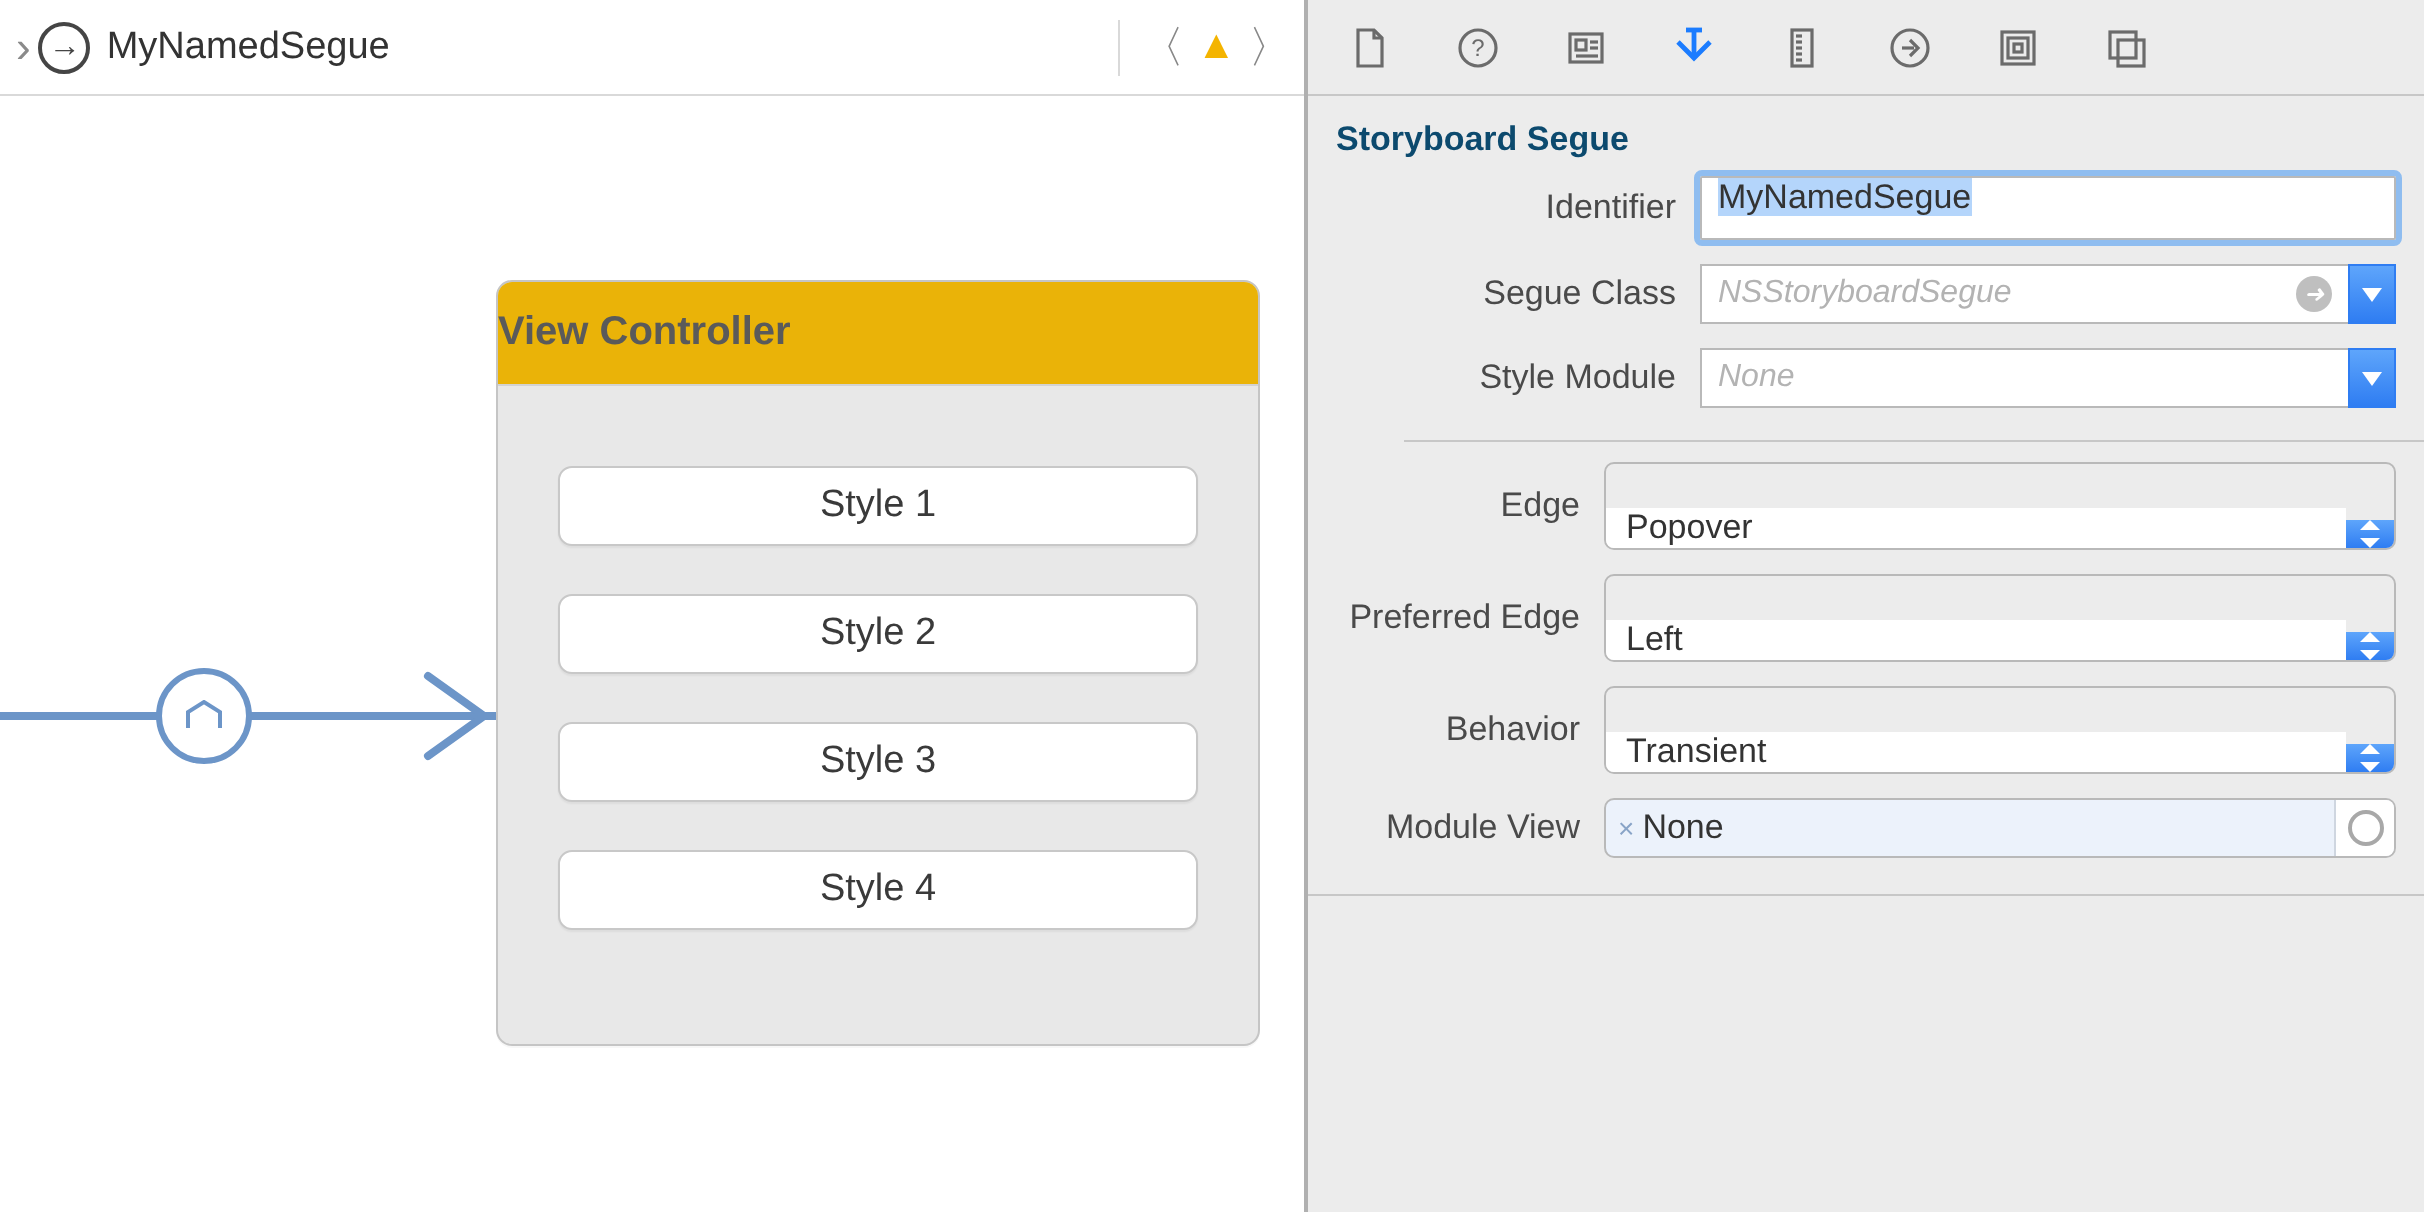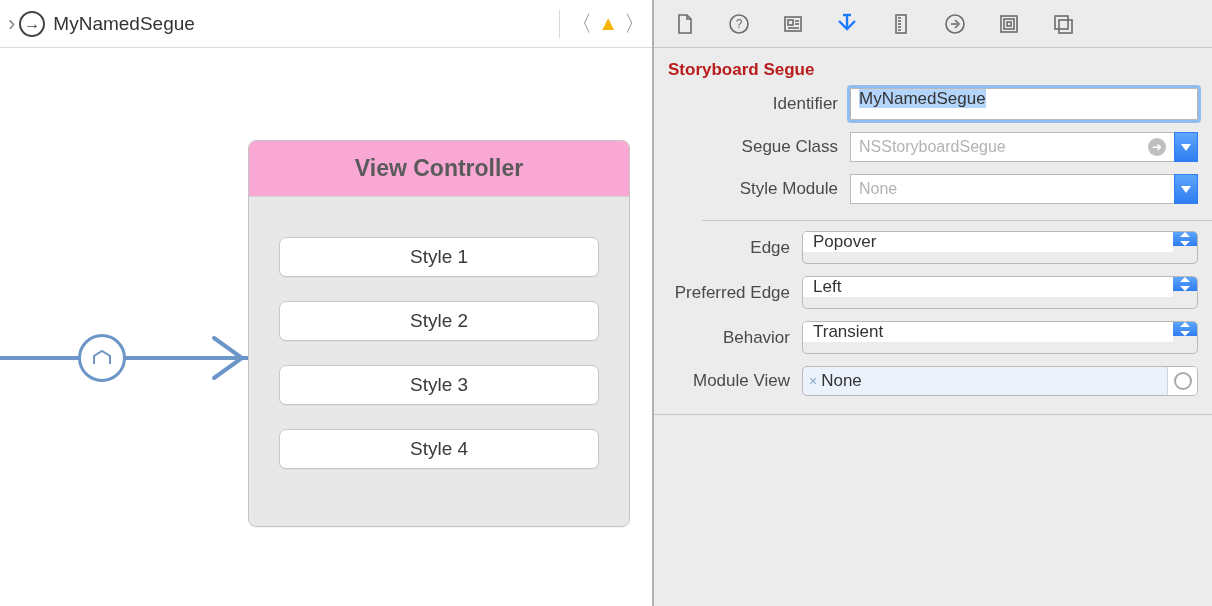--- a/index.html
+++ b/index.html
@@ -96,23 +96,22 @@
     position: absolute;
     left: 248px; top: 92px;
     width: 382px;
     border: 1px solid #c5c5c5;
     border-radius: 8px;
     overflow: hidden;
     background: #e8e8e8;
     box-shadow: 0 1px 0 rgba(0,0,0,0.03);
   }
   .vc-title {
-    background: #f9a8d4;
-    text-align: center;
-    font-size: 23px;
+    background: #eab308;
+    font-size: 20px;
     font-weight: 600;
     color: #5a5a5a;
     padding: 14px 0;
     border-bottom: 1px solid #d2d2d2;
   }
   .vc-body {
     padding: 40px 30px 57px 30px;
     display: flex;
     flex-direction: column;
     gap: 24px;
@@ -149,21 +148,21 @@
   .insp-tab {
     width: 26px; height: 26px;
     display: flex; align-items: center; justify-content: center;
     color: #6b6b6b;
   }
   .insp-tab.active { color: #1b7cff; }
   .insp-tab svg { width: 22px; height: 22px; }
   .insp-heading {
     font-weight: 600;
     font-size: 17px;
-    color: #b91c1c;
+    color: #0c4a6e;
     padding: 12px 14px 8px 14px;
   }
   .insp-form {
     padding: 0 14px 10px 10px;
     border-bottom: 1px solid #c7c7c7;
     margin-left: 48px;
   }
   .insp-form2 {
     padding: 10px 14px 18px 10px;
     border-bottom: 1px solid #c7c7c7;
@@ -196,20 +195,21 @@
     outline-offset: 0;
   }
   .text-input.sel span {
     background: #b4d5fb;
   }
   .combobox {
     width: 100%;
     height: 30px;
     display: flex;
     align-items: stretch;
+    font-style: italic;
   }
   .combobox .cb-text {
     flex: 1;
     background: #fff;
     border: 1px solid #b9b9b9;
     border-right: none;
     padding: 0 8px;
     display: flex; align-items: center;
     font-size: 16px;
     color: #b3b3b3;
@@ -225,23 +225,23 @@
   }
   .combobox .cb-btn {
     flex: 0 0 24px;
     background: linear-gradient(#5ea5fb,#2f7df2);
     border: 1px solid #2f7df2;
     display: flex; align-items: center; justify-content: center;
   }
   .combobox .cb-btn svg { width: 10px; height: 10px; fill: #fff; }
   .popup {
     width: 100%;
-    height: 33px;
-    display: flex;
-    align-items: flex-start;
+    height: 44px;
+    display: flex;
+    align-items: flex-end;
     border: 1px solid #b9b9b9;
     border-radius: 5px;
     overflow: hidden;
   }
   .popup .pp-text {
     flex: 1;
     background: #fff;
     padding: 0 10px;
     display: flex; align-items: center;
     font-size: 17px;

